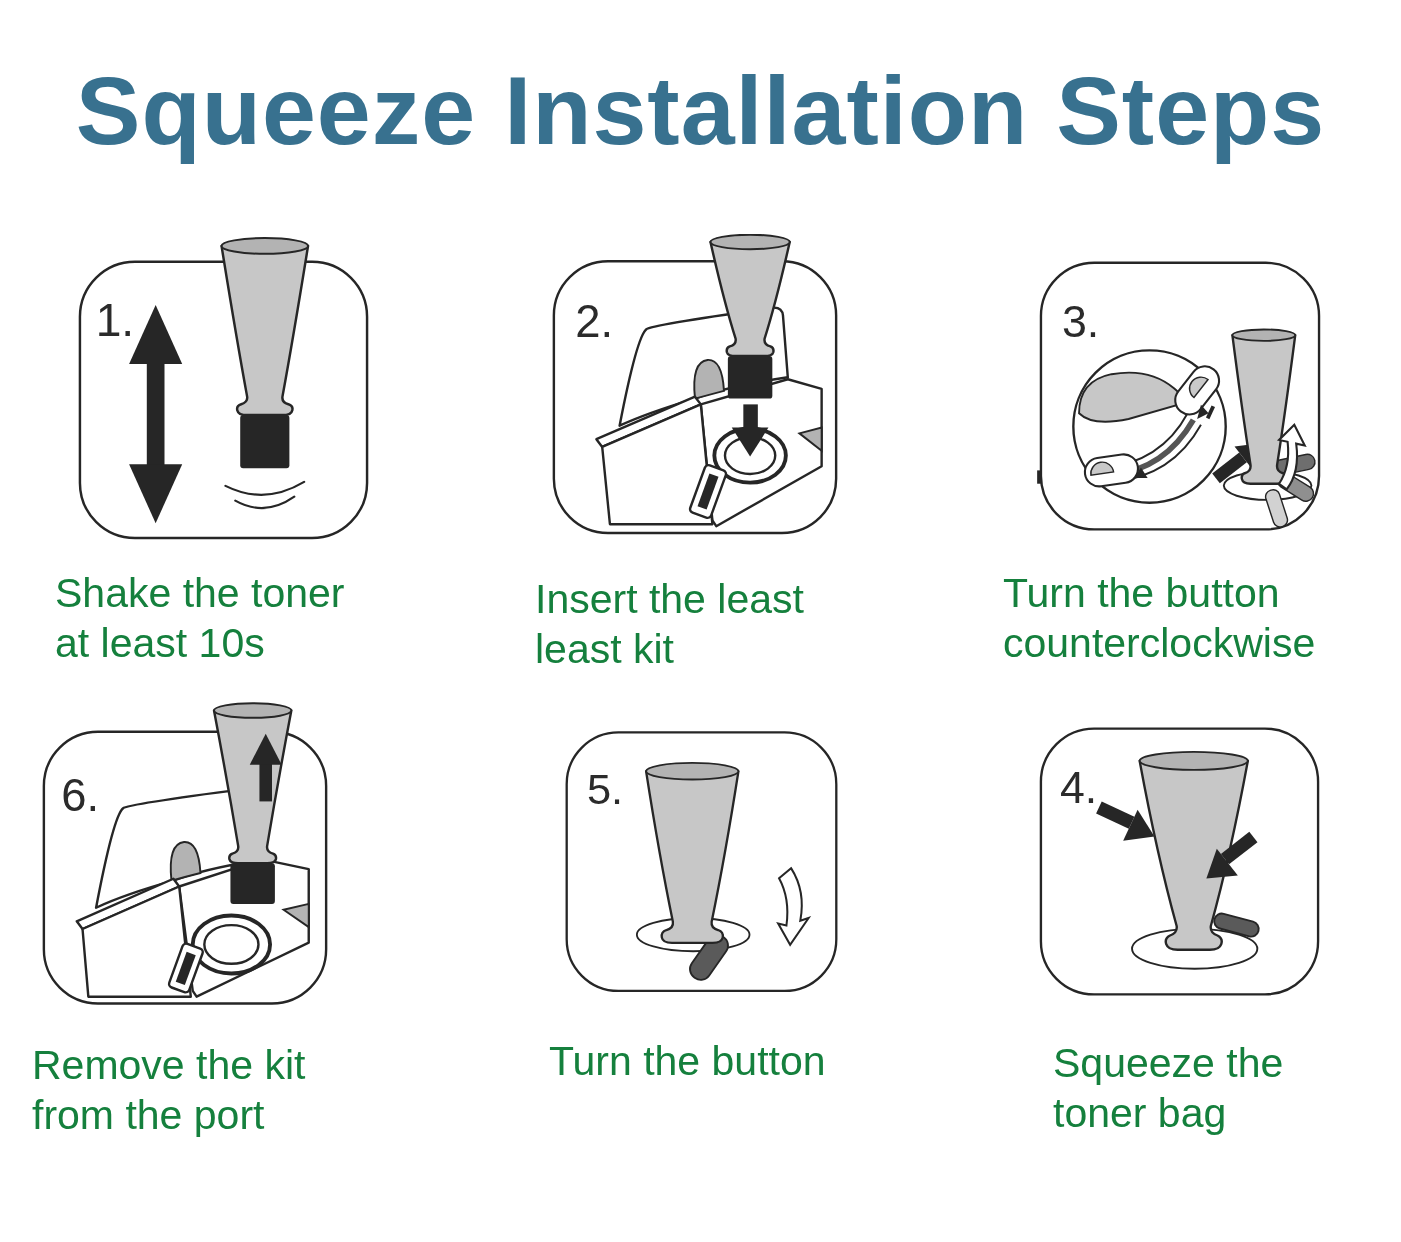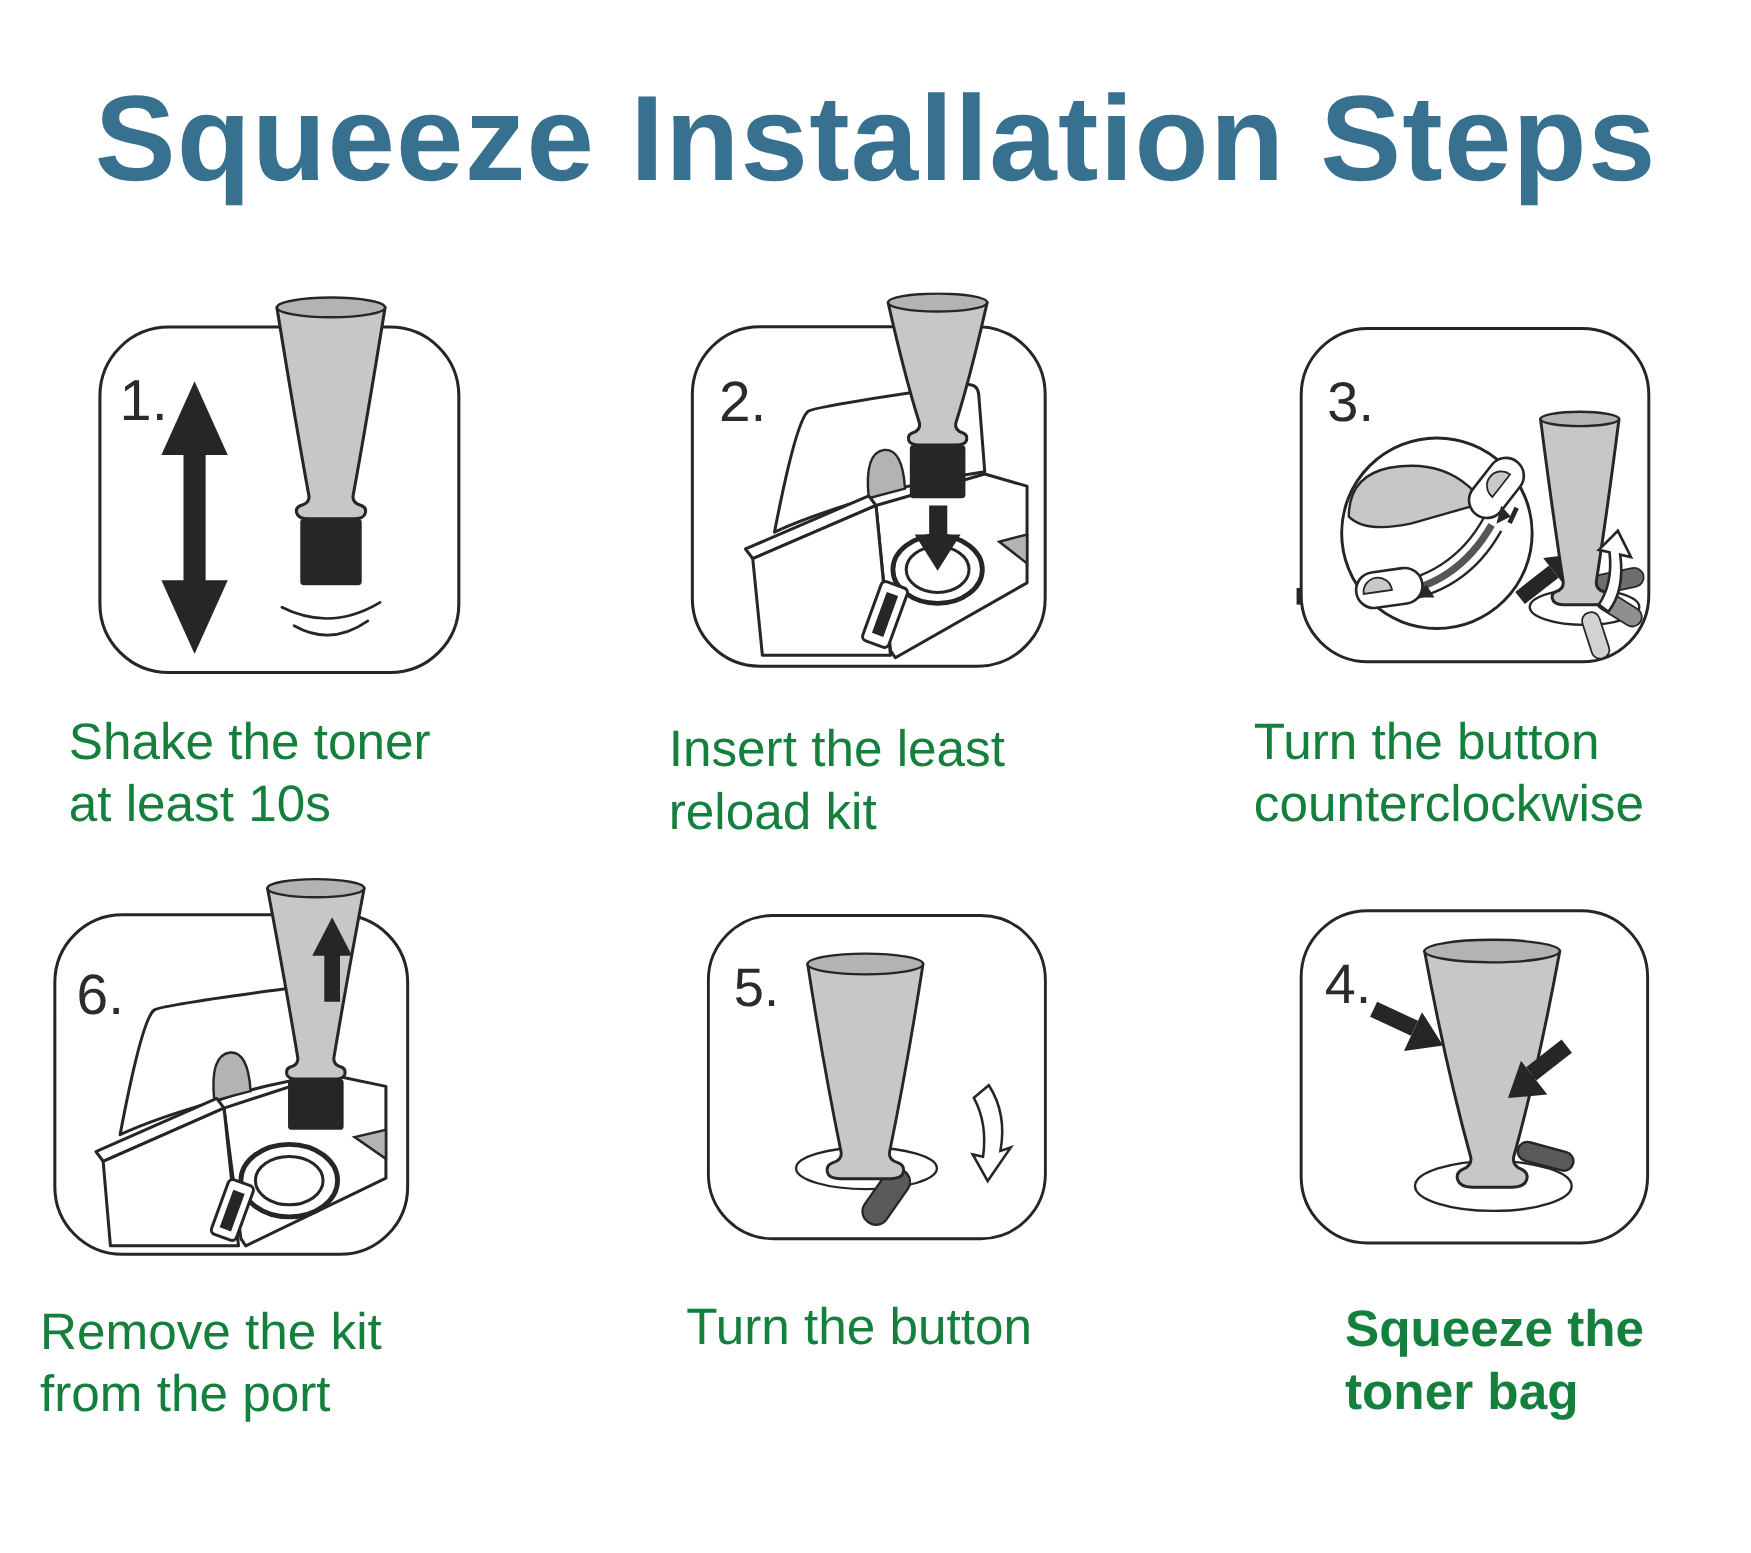--- a/index.html
+++ b/index.html
@@ -98,21 +98,21 @@
 
     <g>
       <path class="gray ol" d="M166,8 Q180,70 192,108 Q193,114 186,116 Q182,117.5 183,122 Q184,126 192,126 L222,126 Q230,126 231,122 Q232,117.5 228,116 Q221,114 222,108 Q234,70 248,8 Z"></path>
       <ellipse cx="207" cy="8" rx="41" ry="7.5" class="graydk" stroke="#262626" stroke-width="2"></ellipse>
       <rect x="184" y="126" width="46" height="44" rx="3" class="ink"></rect>
     </g>
   </svg>
 </div>
 <div class="caption" style="left:535px;top:574px;">
   <div>Insert the least</div>
-  <div>reload kit</div>
+  <div>least kit</div>
 </div>
 
 <div class="cell" style="left:1037px;top:238px;">
   <svg width="286" height="300" viewBox="0 0 300 315">
     <rect x="4" y="26" width="292" height="280" rx="56" class="white ol"></rect>
     <text class="step-num" x="26" y="104">3.</text>
 
     <g>
       <circle cx="118" cy="198" r="80" class="white" stroke="#262626" stroke-width="2.5"></circle>
       <path d="M44,184 Q44,150 78,143 Q118,136 144,158 Q156,168 152,174 L96,190 Q58,198 44,184 Z" class="gray" stroke="#262626" stroke-width="2"></path>
@@ -233,16 +233,16 @@
         <rect x="62" y="118" width="38" height="14" class="ink"></rect>
         <polygon points="100,110 100,146 128,128" class="ink"></polygon>
       </g>
       <g transform="rotate(-38 205 160)">
         <rect x="196" y="153" width="38" height="14" class="ink"></rect>
         <polygon points="196,146 196,182 168,164" class="ink"></polygon>
       </g>
     </g>
   </svg>
 </div>
-<div class="caption" style="left:1076px;top:1038px;font-weight:bold;">
+<div class="caption" style="left:1053px;top:1038px;">
   <div>Squeeze the</div>
   <div>toner bag</div>
 </div>
 
 </body></html>

